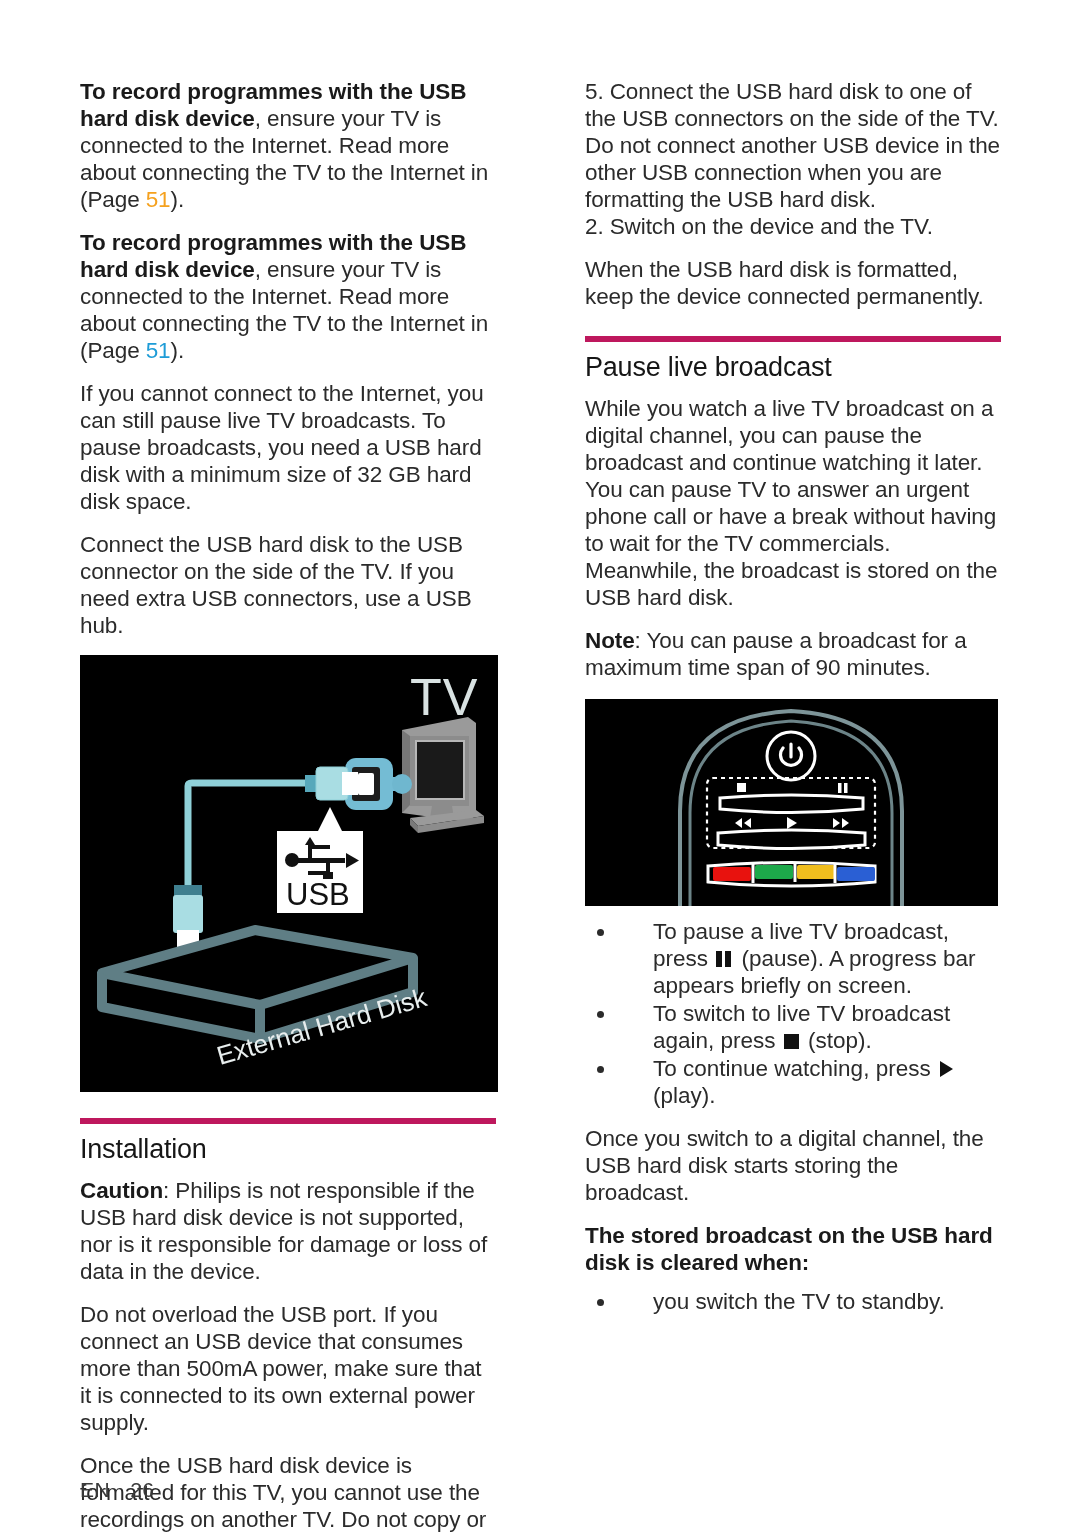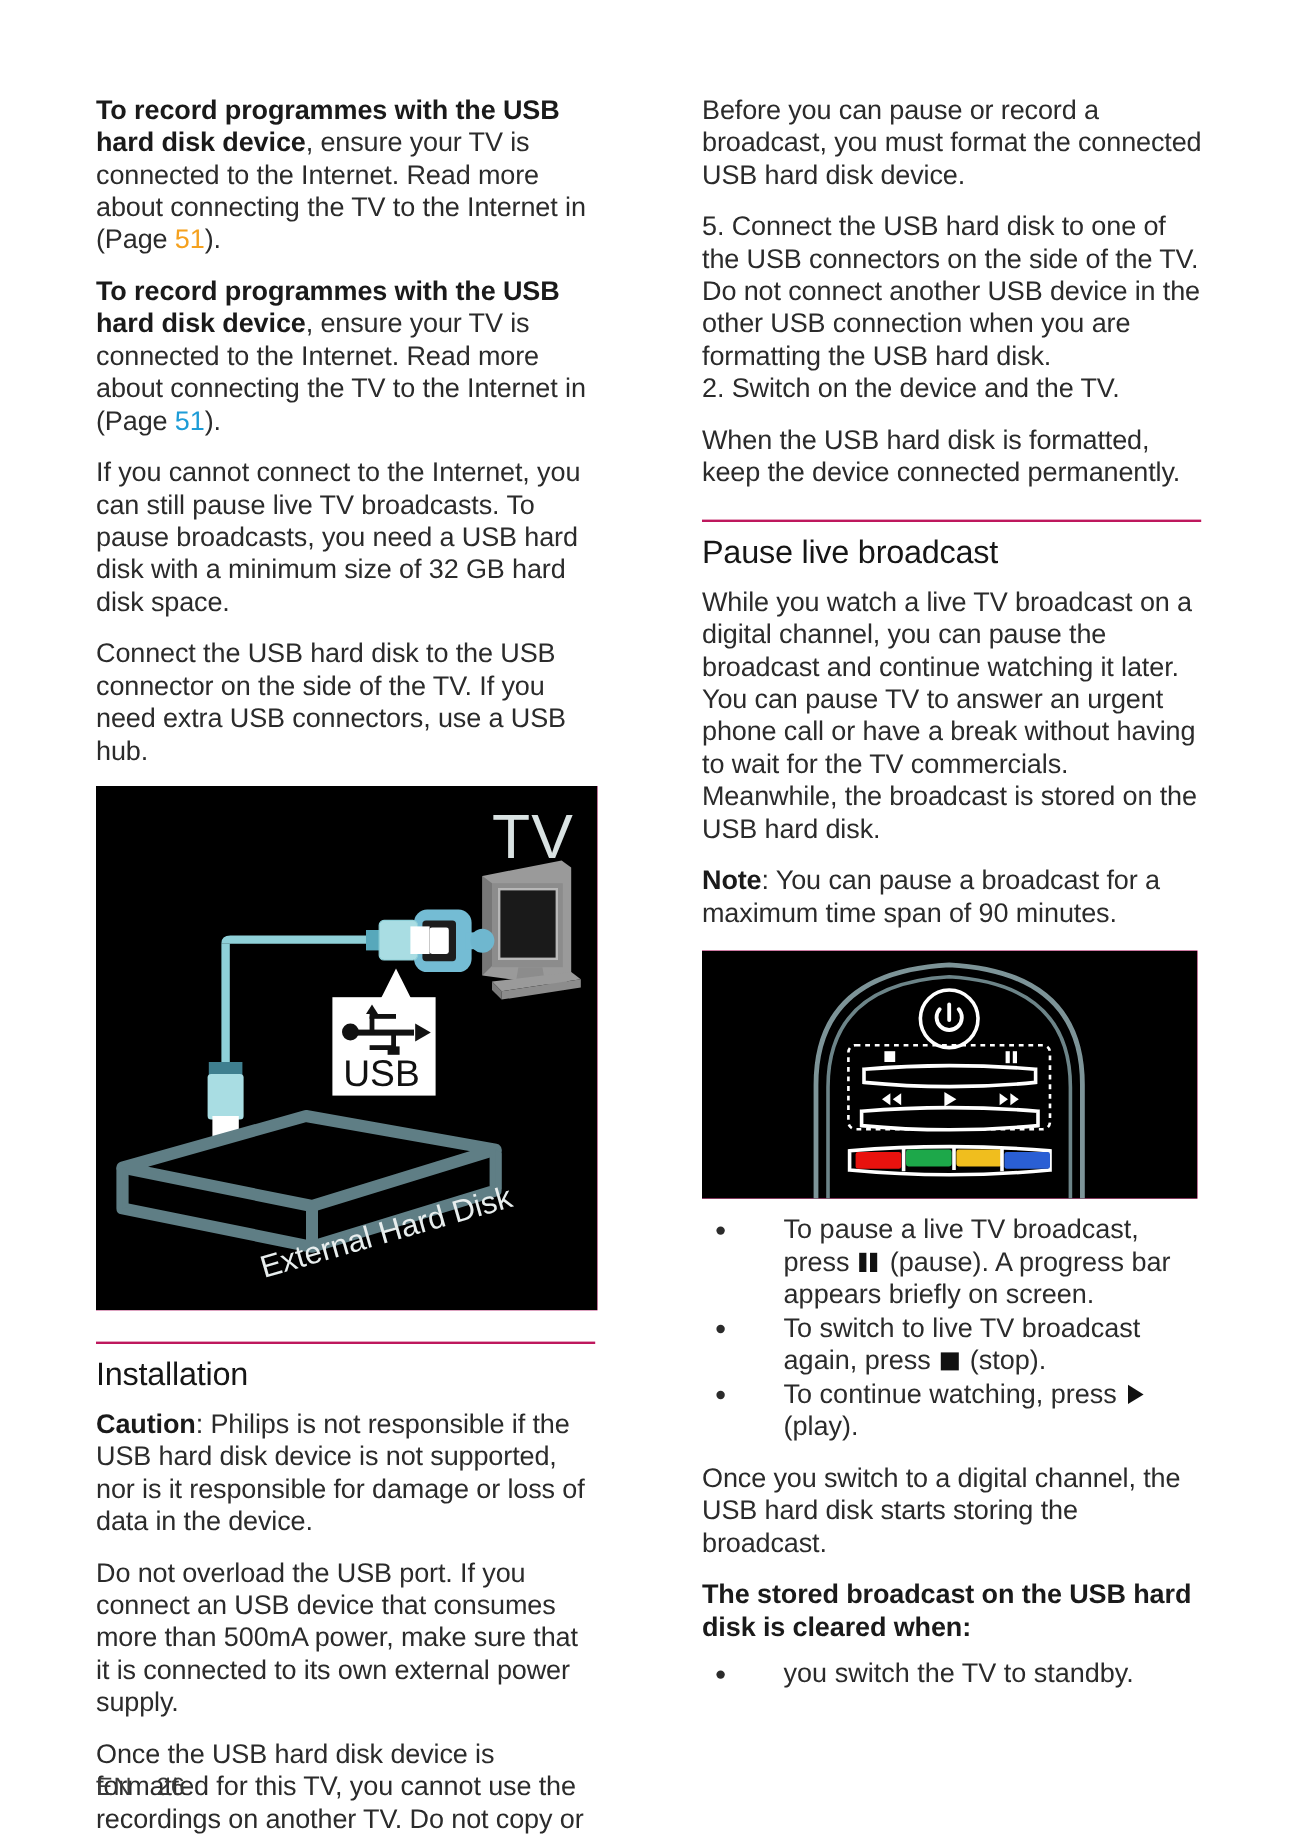--- a/index.html
+++ b/index.html
@@ -42,21 +42,21 @@
   .para:last-child { margin-bottom: 0; }
 
   b, .b { font-weight: 700; color: #1a1a1a; }
 
   .lnk-orange { color: #f5a11e; }
   .lnk-blue   { color: #1e9cd7; }
 
   
   .section {
     margin: 26px 4px 10px 0;
-    border-top: 2px solid #be185d;
+    border-top: 6px solid #be185d;
     padding-top: 9px;
   }
   .section h2 {
     margin: 0 0 12px 0;
     font-size: 27px;
     line-height: 32px;
     font-weight: 400;
     color: #161616;
     letter-spacing: -0.2px;
   }
@@ -125,21 +125,21 @@
     content: "";
     position: absolute;
     left: 12px; top: 11px;
     width: 7px; height: 7px;
     border-radius: 50%;
     background: #2b2b2b;
   }
 
   
   .figure {
-    background: #ec4899;
+    background: #4d7c0f;
     position: relative;
     overflow: hidden;
   }
   .fig-usb {
     width: 418px;
     height: 437px;
     margin: 13px 0 0 0;
   }
   .fig-remote {
     width: 413px;
@@ -260,21 +260,20 @@
       <p class="para"><b class="b">Caution</b><span>: Philips is not responsible if the USB hard disk device is not supported, nor is it responsible for damage or loss of data in the device.</span></p>
 
       <p class="para">Do not overload the USB port. If you connect an USB device that consumes more than 500mA power, make sure that it is connected to its own external power supply.</p>
 
       <p class="para">Once the USB hard disk device is formatted for this TV, you cannot use the recordings on another TV. Do not copy or change recording files on the USB hard disk through any PC application. This will corrupt your recordings.</p>
     </div>
   </div>
 
   <div class="col col-right">
 
-    <p class="para">Before you can pause or record a broadcast, you must format the connected USB hard disk device.</p>
 
     <p class="para" style="margin-bottom:0">5. Connect the USB hard disk to one of the USB connectors on the side of the TV. Do not connect another USB device in the other USB connection when you are formatting the USB hard disk.</p>
     <p class="para">2. Switch on the device and the TV.</p>
 
 
     <p class="para">When the USB hard disk is formatted, keep the device connected permanently.</p>
 
     <div class="section">
       <h2>Pause live broadcast</h2>
 

